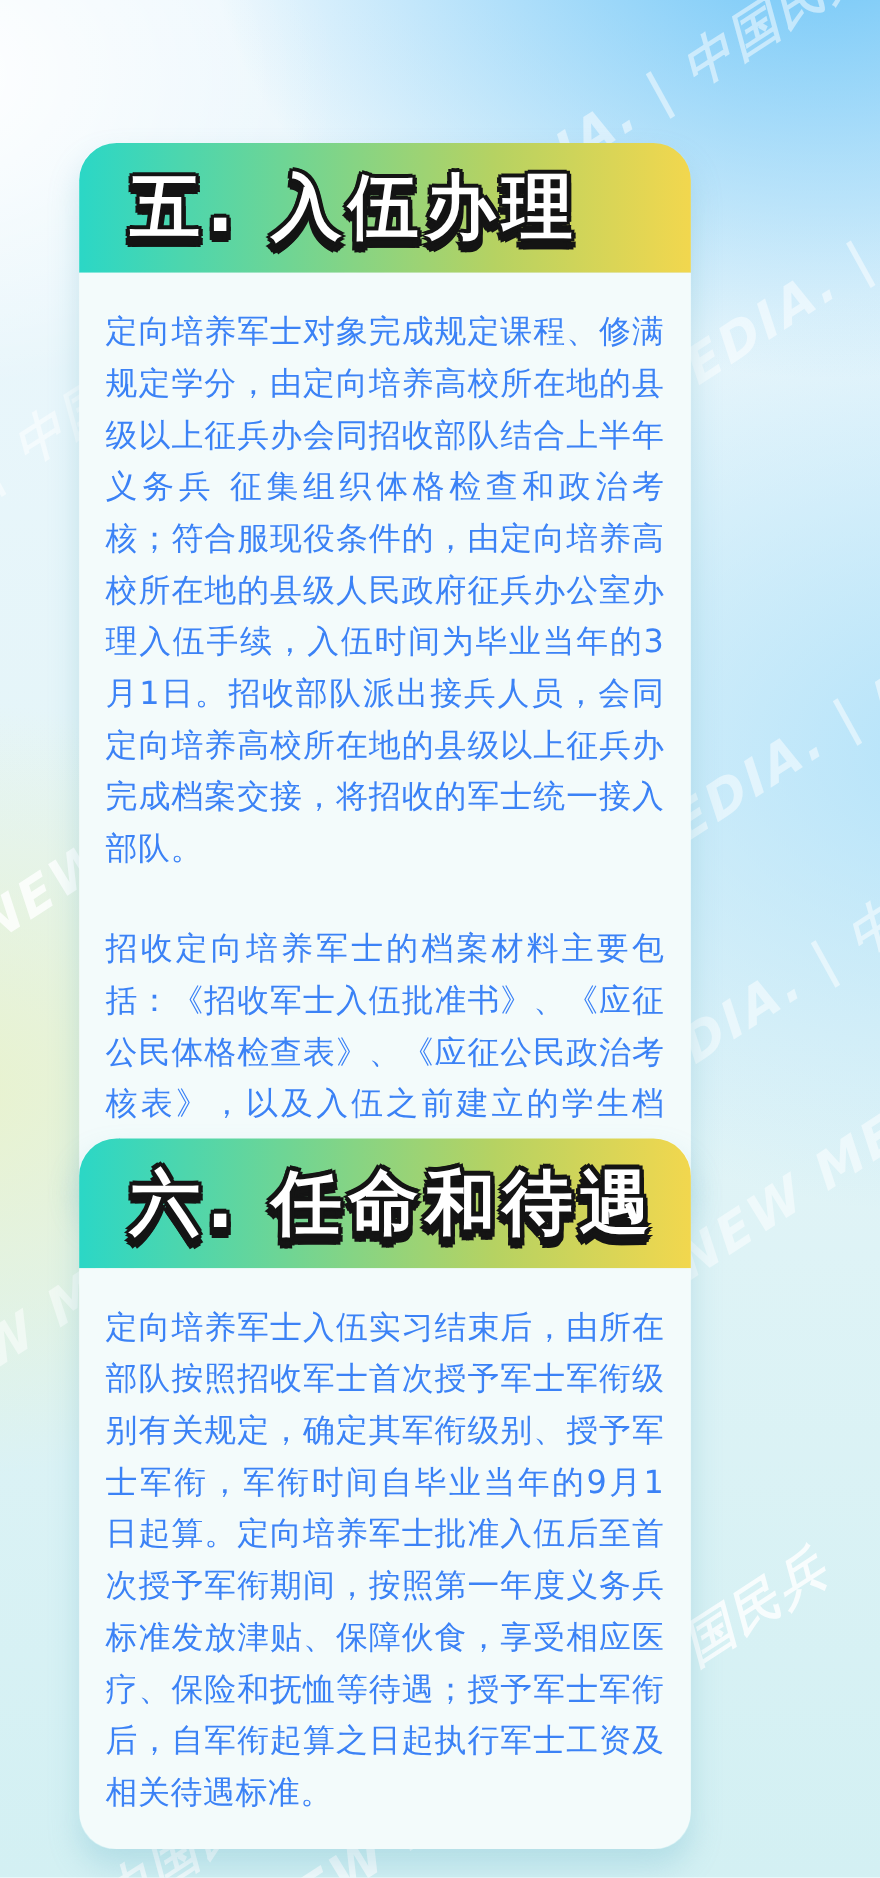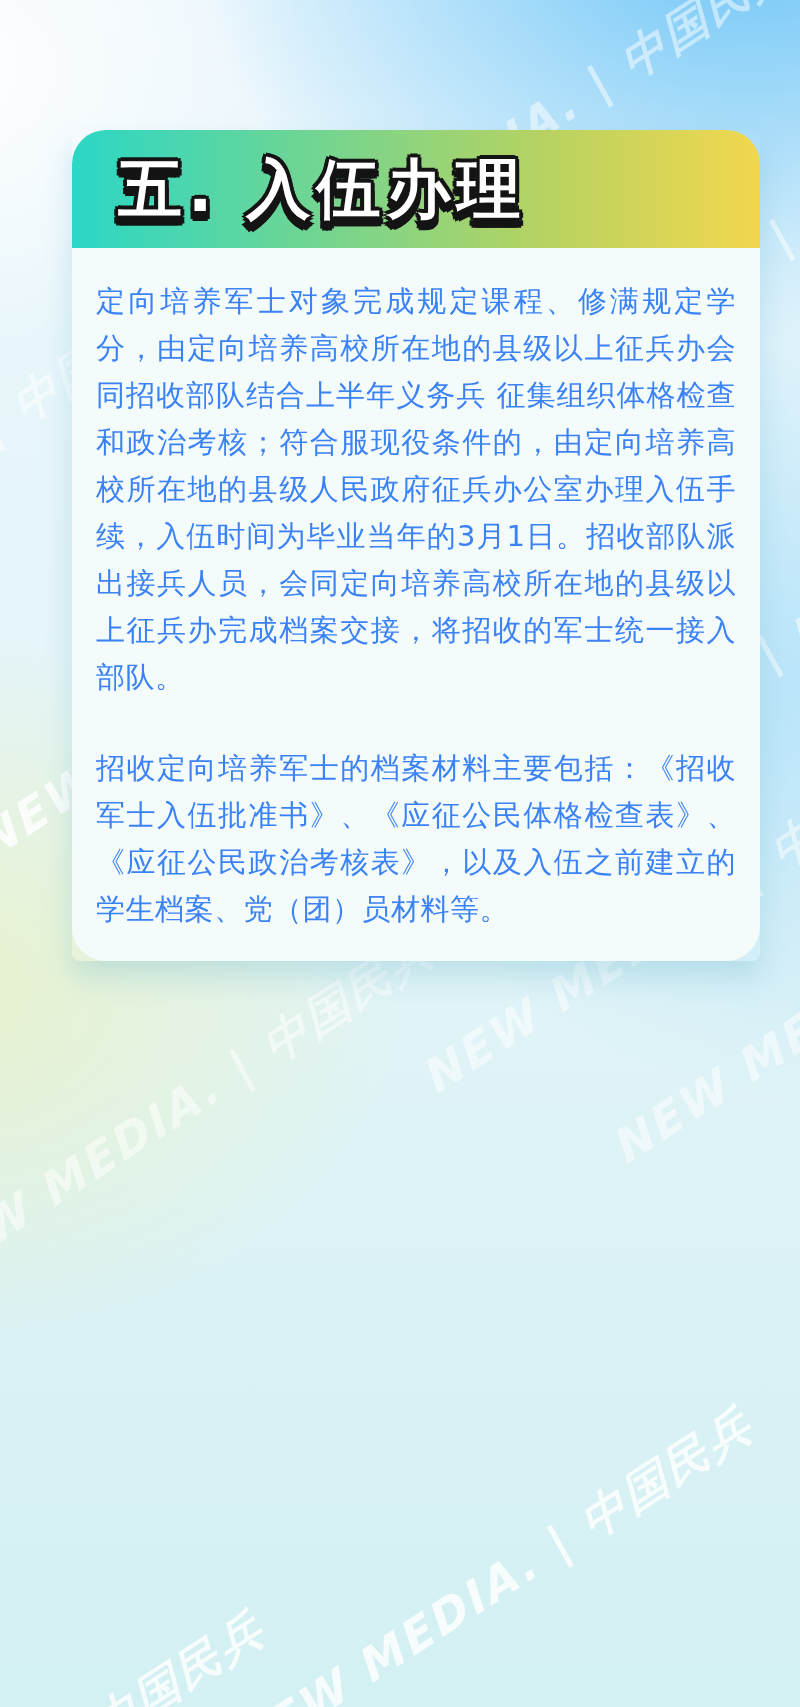--- a/index.html
+++ b/index.html
@@ -46,22 +46,22 @@
   .wm-g1 { left: -78px;  top: 1244px; }
   .wm-g2 { left: 430px;  top: 1050px; }
   .wm-g3 { left: 620px;  top: 1120px; }
   .wm-b1 { left: -248px; top: 1924px; }
   .wm-b2 { left: 240px;  top: 1720px; }
 
   
   .card {
     position: absolute;
     left: 72px;
-    width: 688px;
-    border-radius: 8px;
+    width: 556px;
+    border-radius: 32px;
     box-shadow: 0 16px 28px rgba(96, 176, 196, 0.28);
   }
   .card-1 { top: 130px; }
   .card-2 { top: 1035px; }
 
   .card-header {
     height: 118px;
     border-radius: 34px 34px 0 0;
     background: linear-gradient(90deg, #2bd7c6 0%, #6fd594 34%, #b6d262 68%, #f2d74e 100%);
     display: flex;
@@ -124,14 +124,22 @@
   <section class="card card-1">
     <header class="card-header">
       <h2 class="card-title">五. 入伍办理</h2>
     </header>
     <div class="card-body">
       <p class="para">定向培养军士对象完成规定课程、修满规定学分，由定向培养高校所在地的县级以上征兵办会同招收部队结合上半年义务兵 征集组织体格检查和政治考核；符合服现役条件的，由定向培养高校所在地的县级人民政府征兵办公室办理入伍手续，入伍时间为毕业当年的3月1日。招收部队派出接兵人员，会同定向培养高校所在地的县级以上征兵办完成档案交接，将招收的军士统一接入部队。</p>
       <p class="para">招收定向培养军士的档案材料主要包括：《招收军士入伍批准书》、《应征公民体格检查表》、《应征公民政治考核表》，以及入伍之前建立的学生档案、党（团）员材料等。</p>
     </div>
   </section>
 
+  <section class="card card-2">
+    <header class="card-header">
+      <h2 class="card-title">六. 任命和待遇</h2>
+    </header>
+    <div class="card-body">
+      <p class="para">定向培养军士入伍实习结束后，由所在部队按照招收军士首次授予军士军衔级别有关规定，确定其军衔级别、授予军士军衔，军衔时间自毕业当年的9月1日起算。定向培养军士批准入伍后至首次授予军衔期间，按照第一年度义务兵标准发放津贴、保障伙食，享受相应医疗、保险和抚恤等待遇；授予军士军衔后，自军衔起算之日起执行军士工资及相关待遇标准。</p>
+    </div>
+  </section>
 
 </div>
 
 </body></html>

